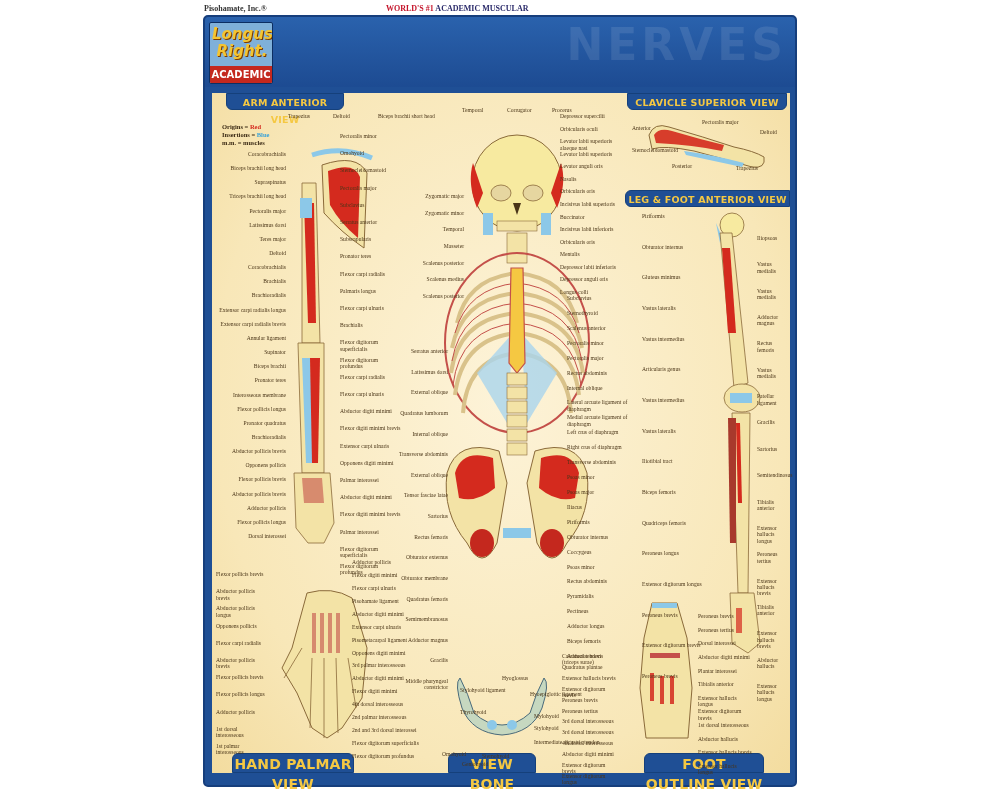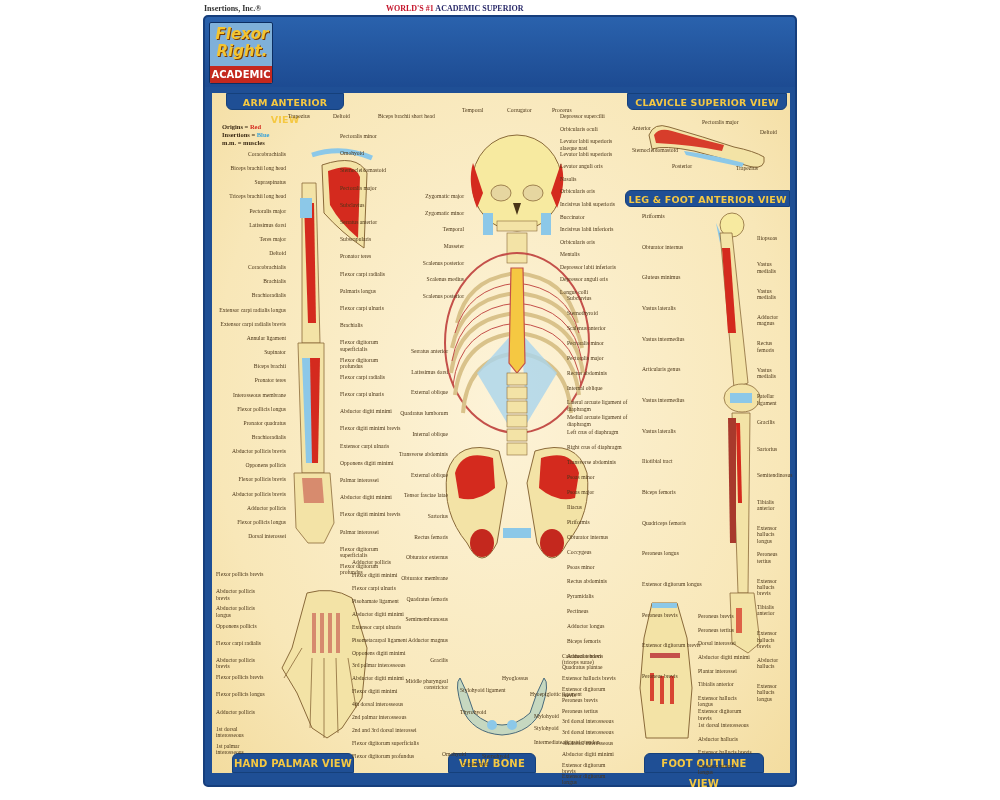--- a/index.html
+++ b/index.html
@@ -54,41 +54,42 @@
     position: absolute; left: 7px; top: 76px; width: 578px; height: 680px;
     background: radial-gradient(ellipse at 50% 45%, #fdf3d8 0%, #f8e7b8 70%, #f3dc9f 100%);
   }
 
   .view-tab {
     position: absolute; height: 17px; background: #1f4f95; color: #f5c842;
     font-family: "DejaVu Sans", sans-serif; font-weight: bold; font-size: 9.5px;
     line-height: 17px; text-align: center; border-radius: 0 0 6px 6px; letter-spacing: 0.2px;
     border: 1px solid #15407b;
   }
-  .view-tab.bottom { border-radius: 6px 6px 0 0; height: 20px; line-height: 20px; font-size: 10px; text-align: center; }
+  .view-tab.bottom { border-radius: 6px 6px 0 0; height: 20px; line-height: 20px; font-size: 14px; text-align: center; }
 
   .legend { position: absolute; left: 10px; top: 30px; font-size: 6.5px; font-weight: bold; line-height: 8px; color: #3b2a14; }
   .legend .r { color: #d42a1e; }
   .legend .b { color: #3aa3d8; }
 
   .lbl { position: absolute; font-size: 5.6px; line-height: 6.4px; color: #4a3518; white-space: nowrap; }
   .lbl.wrap { white-space: normal; }
 
   svg.anatomy { position: absolute; overflow: visible; }
 </style>
 </head>
 <body>
 
-<div class="top-publisher">Insertions, Inc.®</div>
-<div class="top-slogan"><span class="red">WORLD'S #1</span><span> ACADEMIC SUPERIOR</span></div>
+<div class="top-publisher">Pisohamate, Inc.®</div>
+<div class="top-slogan"><span class="red">WORLD'S #1</span><span> ACADEMIC MUSCULAR</span></div>
 
 <div class="chart-frame">
   <div class="header-band">
+    <div class="bg-watermark">NERVES</div>
     <div class="logo">
-      <div class="logo-quick">Flexor</div>
+      <div class="logo-quick">Longus</div>
       <div class="logo-study">Right.</div>
       <div class="logo-academic">ACADEMIC</div>
     </div>
   </div>
 
   <div class="body-panel">
 
     <div class="view-tab" style="left:14px; top:0; width:118px;">ARM ANTERIOR VIEW</div>
     <div class="view-tab" style="left:415px; top:0; width:160px;">CLAVICLE SUPERIOR VIEW</div>
     <div class="view-tab" style="left:413px; top:97px; width:165px; border-radius:6px 0 0 6px;">LEG &amp; FOOT ANTERIOR VIEW</div>

